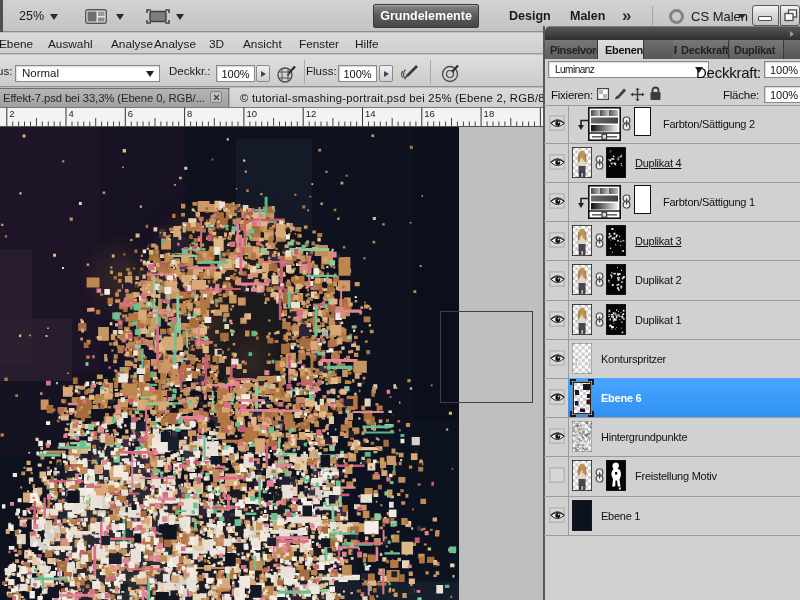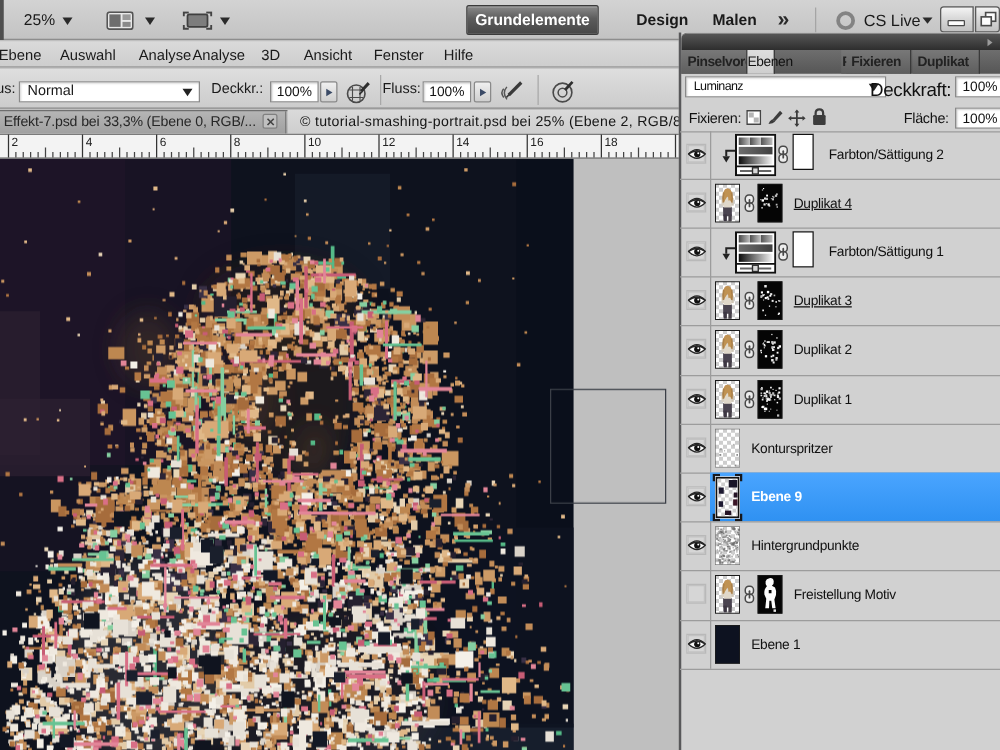--- a/index.html
+++ b/index.html
@@ -28,21 +28,21 @@
 <div style="position:absolute;left:176px;top:14px;border-top:6px solid #2a2a2a;border-left:4.5px solid transparent;border-right:4.5px solid transparent"></div>
 
 <div style="position:absolute;left:374px;top:8px;width:2px;height:17px;background:#9b9b9b"></div>
 <div style="position:absolute;left:378px;top:8px;width:2px;height:17px;background:#9b9b9b"></div>
 <div style="position:absolute;left:373px;top:4px;width:106px;height:24px;background:linear-gradient(#8a8a8a,#5c5c5c 45%,#474747);border:1px solid #3a3a3a;border-radius:2px;box-shadow:inset 0 1px 0 #a5a5a5;color:#fff;font-weight:bold;font-size:12.5px;text-align:center;line-height:23px">Grundelemente</div>
 <div class="mi" style="left:509px;height:32px;font-weight:bold;font-size:12.5px">Design</div>
 <div class="mi" style="left:570px;height:32px;font-weight:bold;font-size:12.5px">Malen</div>
 <div class="mi" style="left:622px;height:32px;font-weight:bold;font-size:17px;color:#2a2a2a">»</div>
 <div style="position:absolute;left:652px;top:6px;width:1px;height:20px;background:#a5a5a5"></div>
 <div style="position:absolute;left:669px;top:9px;width:15px;height:15px;border:3.5px solid #838383;border-radius:50%"></div>
-<div class="mi" style="left:691px;height:32px;font-size:13px">CS Live</div>
+<div class="mi" style="left:691px;height:32px;font-size:13px">CS Malen</div>
 <div style="position:absolute;left:738px;top:14px;border-top:5.5px solid #2a2a2a;border-left:4px solid transparent;border-right:4px solid transparent"></div>
 
 <div style="position:absolute;left:752px;top:5px;width:27px;height:21px;background:linear-gradient(#f4f4f4,#d9d9d9 45%,#c2c2c2);border:1px solid #5a5a5a;border-radius:3px 0 0 3px"></div>
 <div style="position:absolute;left:758px;top:16px;width:14px;height:5px;background:#fdfdfd;border:1px solid #4a4a4a;border-radius:1px"></div>
 <div style="position:absolute;left:780px;top:5px;width:20px;height:21px;background:linear-gradient(#f4f4f4,#d9d9d9 45%,#c2c2c2);border:1px solid #5a5a5a;border-radius:0 3px 3px 0"></div>
 <svg style="position:absolute;left:784px;top:9px" width="14" height="13" viewBox="0 0 14 13">
 <rect x="4.5" y="1" width="8" height="7" fill="#fdfdfd" stroke="#4a4a4a" stroke-width="1.3"></rect>
 <rect x="1" y="4.5" width="8" height="7" fill="#fdfdfd" stroke="#4a4a4a" stroke-width="1.3"></rect>
 </svg>
 
@@ -256,23 +256,23 @@
 
 <div style="position:absolute;left:440px;top:311px;width:93px;height:92px;border:1px solid #3b3f47;z-index:5"></div>
 
 <div style="position:absolute;left:543px;top:26px;width:257px;height:574px;background:#d1d1d1;border-left:2px solid #58585a"></div>
 
 <div style="position:absolute;left:545px;top:26px;width:255px;height:14px;background:linear-gradient(#565656,#2e2e2e);border-top:1px solid #787878;border-radius:5px 0 0 0"></div>
 <div style="position:absolute;left:790px;top:31px;border-left:4px solid #9a9a9a;border-top:3px solid transparent;border-bottom:3px solid transparent"></div>
 
 <div style="position:absolute;left:545px;top:40px;width:255px;height:19px;background:linear-gradient(#6e6e6e,#565656)"></div>
 <div style="position:absolute;left:545px;top:40px;width:53px;height:19px;background:linear-gradient(#787878,#5e5e5e);border-right:1px solid #3a3a3a;overflow:hidden;font-size:11px;font-weight:bold;color:#222;line-height:20px;text-align:left;padding-left:5px;letter-spacing:-0.4px">Pinselvorg</div>
-<div style="position:absolute;left:598px;top:40px;width:22px;height:19px;background:linear-gradient(#dedede,#cecece);border-right:1px solid #3a3a3a;font-size:11px;font-weight:normal;color:#111;line-height:20px;text-align:right;letter-spacing:-0.3px">Ebenen</div>
+<div style="position:absolute;left:598px;top:40px;width:46px;height:19px;background:linear-gradient(#dedede,#cecece);border-right:1px solid #3a3a3a;font-size:11px;font-weight:bold;color:#111;line-height:20px;text-align:right;letter-spacing:-0.3px">Ebenen</div>
 <div style="position:absolute;left:673px;top:40px;width:31px;height:19px;background:linear-gradient(#787878,#5e5e5e);border-right:1px solid #3a3a3a;font-size:11px;font-weight:bold;color:#222;line-height:20px;text-align:center;letter-spacing:-0.3px">Pfade</div>
-<div style="position:absolute;left:677px;top:40px;width:52px;height:19px;background:linear-gradient(#787878,#5e5e5e);border-right:1px solid #3a3a3a;overflow:hidden;font-size:11px;font-weight:bold;color:#222;line-height:20px;padding-left:4px;letter-spacing:-0.3px">Fixieren</div>
+<div style="position:absolute;left:677px;top:40px;width:52px;height:19px;background:linear-gradient(#787878,#5e5e5e);border-right:1px solid #3a3a3a;overflow:hidden;font-size:11px;font-weight:bold;color:#222;line-height:20px;padding-left:4px;letter-spacing:-0.3px">Deckkraft</div>
 <div style="position:absolute;left:730px;top:40px;width:54px;height:19px;background:linear-gradient(#787878,#5e5e5e);border-right:1px solid #3a3a3a;overflow:hidden;font-size:11px;font-weight:bold;color:#222;line-height:20px;padding-left:4px;letter-spacing:-0.3px">Duplikat</div>
 
 <div style="position:absolute;left:548px;top:61px;width:161px;height:17px;background:#fff;border:1px solid #898989;box-shadow:inset 1px 1px 1.5px rgba(0,0,0,0.15)"></div>
 <div class="lt" style="left:555px;top:64px;font-size:10px;letter-spacing:-0.5px">Luminanz</div>
 <div style="position:absolute;left:695px;top:67px;border-top:6px solid #222;border-left:4.5px solid transparent;border-right:4.5px solid transparent"></div>
 <div class="lt" style="right:39px;top:64px;font-size:15px">Deckkraft:</div>
 <div class="num" style="left:764px;top:61px;width:40px">100%</div>
 
 <div class="lt" style="left:551px;top:89px;font-size:11.5px">Fixieren:</div>
 <svg style="position:absolute;left:597px;top:88px" width="12" height="12" viewBox="0 0 12 12">
@@ -881,21 +881,21 @@
         <rect x="15" y="27" width="1" height="3" fill="#cdcdcd"></rect>
         <rect x="9" y="1" width="7" height="6" fill="#191527"></rect>
 <rect x="1" y="7" width="4" height="5" fill="#1c1830"></rect>
 <rect x="13" y="11" width="4" height="4" fill="#241325"></rect>
 <rect x="12.5" y="16.5" width="4.5" height="5" fill="#3a1525"></rect>
 <rect x="1" y="18" width="3.5" height="4.5" fill="#1c1830"></rect>
 <rect x="6" y="25.5" width="5" height="3.5" fill="#241325"></rect>
       </svg>
 </g>
 </svg>
-<div class="lt" style="left:601px;top:392px;color:#fff;font-weight:bold">Ebene 9</div>
+<div class="lt" style="left:601px;top:392px;color:#fff;font-weight:bold">Ebene 6</div>
 <div style="position:absolute;left:544px;top:456.3px;width:256px;height:1px;background:#9c9c9c"></div>
 <div style="position:absolute;left:549px;top:428.1px;width:16px;height:16px;border:1px solid #b9b9b9;background:#d6d6d6;box-shadow:inset 0 0 0 1px #c2c2c2"></div>
 <svg style="position:absolute;left:550px;top:431.1px" width="15" height="10" viewBox="0 0 15 10">
 <path d="M0.8 5.2 Q7.5 -1.8 14.2 5.2 Q7.5 12 0.8 5.2 Z" fill="#fafafa" stroke="#262626" stroke-width="1"></path>
 <circle cx="7.8" cy="5.4" r="2.5" fill="#111"></circle>
 <circle cx="8.6" cy="4.6" r="0.8" fill="#fff"></circle>
 <path d="M0.8 5.2 Q7.5 0.2 14.2 5.2" fill="none" stroke="#262626" stroke-width="1.2"></path>
 </svg>
 <svg style="position:absolute;left:572px;top:421.1px" width="20" height="31" viewBox="0 0 20 31">
 <rect width="20" height="31" fill="#ffffff"></rect>

